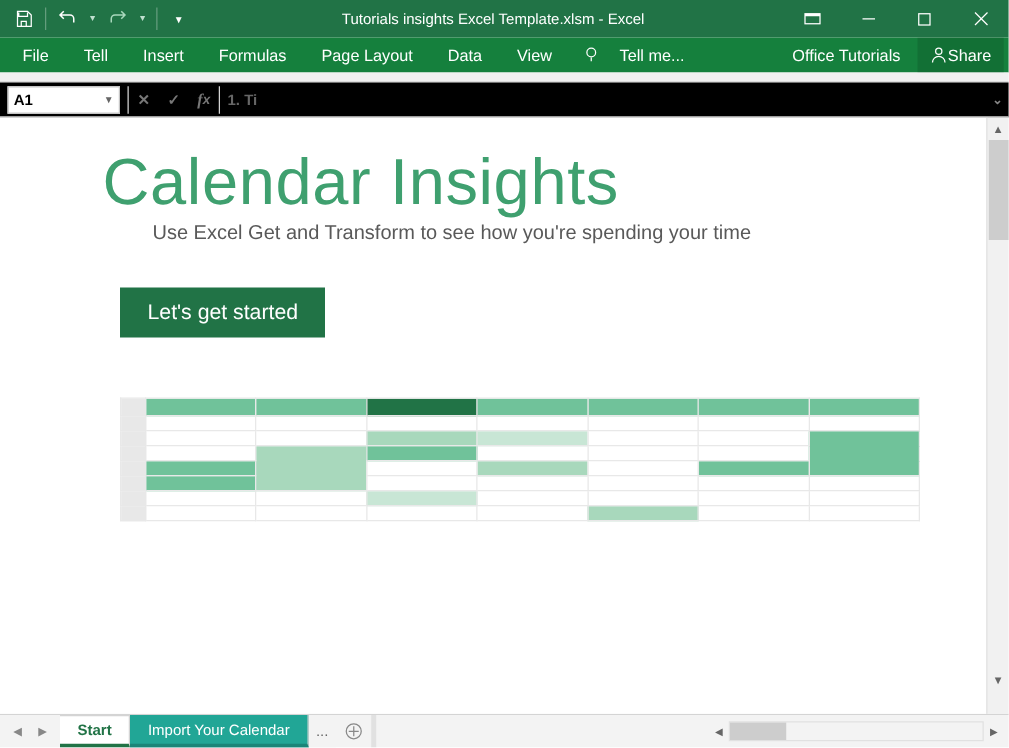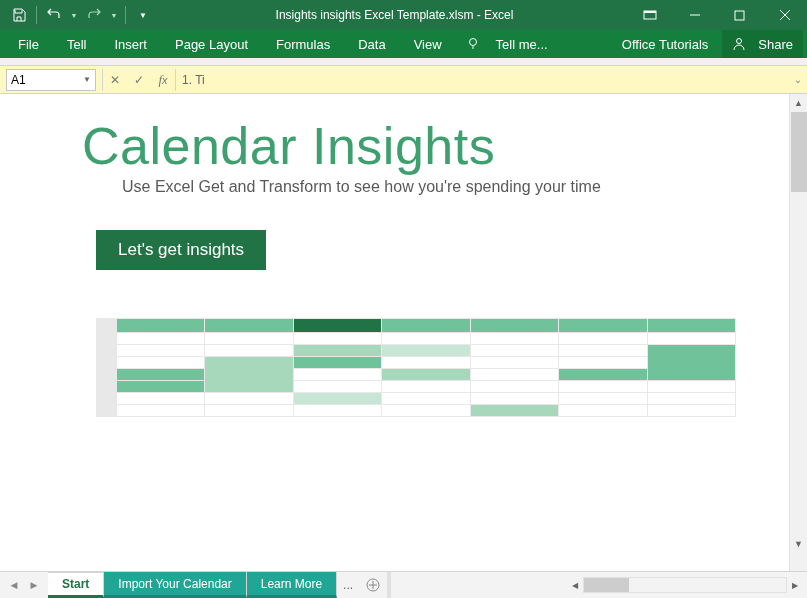--- a/index.html
+++ b/index.html
@@ -10,25 +10,25 @@
 .qat-icon { width: 22px; height: 22px; display: flex; align-items: center; justify-content: center; cursor: pointer; }
 .qat-sep { width: 1px; height: 18px; background: rgba(255,255,255,0.3); margin: 0 2px; }
 .title-text { flex: 1; text-align: center; font-size: 12px; }
 .win-controls { display: flex; gap: 0; }
 .win-btn { width: 45px; height: 30px; display: flex; align-items: center; justify-content: center; cursor: pointer; }
 
 .ribbon-tabs { height: 28px; background: #15803d; display: flex; align-items: center; color: #fff; font-size: 13px; padding: 0 4px; }
 .ribbon-tab { padding: 0 14px; height: 28px; display: flex; align-items: center; cursor: pointer; }
 .ribbon-spacer { flex: 1; }
 .tell-me { display: flex; align-items: center; gap: 16px; padding: 0 10px; cursor: pointer; }
-.share-btn { display: flex; align-items: center; gap: 12px; padding: 0 10px; cursor: pointer; background: rgba(0,0,0,0.12); height: 28px; }
+.share-btn { display: flex; align-items: center; gap: 0; padding: 0 10px; cursor: pointer; background: rgba(0,0,0,0.12); height: 28px; }
 
 .ribbon-strip { height: 8px; background: #f1f1f1; border-bottom: 1px solid #d4d4d4; }
 
-.formula-bar { height: 28px; background: #fef9c3; border-bottom: 1px solid #d4d4d4; display: flex; align-items: center; font-size: 12px; }
+.formula-bar { height: 28px; background: #000000; border-bottom: 1px solid #d4d4d4; display: flex; align-items: center; font-size: 12px; font-weight: bold; }
 .name-box { width: 90px; height: 22px; border: 1px solid #c6c6c6; margin: 0 6px; display: flex; align-items: center; justify-content: space-between; padding: 0 4px; background: #fff; }
 .name-box-dd { font-size: 8px; color: #666; }
 .fb-sep { width: 1px; height: 22px; background: #d4d4d4; }
 .fb-btn { width: 24px; height: 22px; display: flex; align-items: center; justify-content: center; color: #777; cursor: pointer; font-size: 12px; }
 .fx-btn { font-style: italic; font-family: "Times New Roman", serif; font-size: 13px; }
 .formula-input { flex: 1; padding: 0 6px; color: #666; }
 .fb-expand { width: 18px; display: flex; align-items: center; justify-content: center; color: #888; font-size: 10px; cursor: pointer; }
 
 .content-area { position: relative; height: 477px; display: flex; }
 .sheet-view { flex: 1; background: #fff; overflow: hidden; position: relative; padding: 22px 60px 0 82px; }
@@ -84,21 +84,21 @@
     <div class="qat-icon" style="width:10px;font-size:7px;color:#bfe0cf;">▼</div>
     <div class="qat-icon">
       <svg width="14" height="14" viewBox="0 0 14 14">
           <path d="M10 7 L13 4 L10 1 M13 4 H5 a3 3 0 0 0 -3 3 v3" fill="none" stroke="#a8d8bc" stroke-width="1.2"></path>
         </svg>
     </div>
     <div class="qat-icon" style="width:10px;font-size:7px;color:#bfe0cf;">▼</div>
     <div class="qat-sep"></div>
     <div class="qat-icon" style="font-size:8px;">▼</div>
   </div>
-  <div class="title-text">Insights insights Excel Template.xlsm - Excel</div>
+  <div class="title-text">Tutorials insights Excel Template.xlsm - Excel</div>
   <div class="win-controls">
     <div class="win-btn">
       <svg width="14" height="10" viewBox="0 0 14 10">
           <rect x="1" y="1" width="12" height="8" fill="none" stroke="#fff"></rect>
           <rect x="1" y="1" width="12" height="2" fill="#fff"></rect>
         </svg>
     </div>
     <div class="win-btn">
       <svg width="12" height="12" viewBox="0 0 12 12">
           <line x1="1" y1="6" x2="11" y2="6" stroke="#fff" stroke-width="1"></line>
@@ -115,22 +115,22 @@
           <line x1="11" y1="1" x2="1" y2="11" stroke="#fff"></line>
         </svg>
     </div>
   </div>
 </div>
 
 <div class="ribbon-tabs">
   <div class="ribbon-tab">File</div>
   <div class="ribbon-tab">Tell</div>
   <div class="ribbon-tab">Insert</div>
+  <div class="ribbon-tab">Formulas</div>
   <div class="ribbon-tab">Page Layout</div>
-  <div class="ribbon-tab">Formulas</div>
   <div class="ribbon-tab">Data</div>
   <div class="ribbon-tab">View</div>
   <div class="tell-me">
     <svg width="14" height="14" viewBox="0 0 14 14">
         <circle cx="7" cy="5" r="3.5" fill="none" stroke="#fff"></circle>
         <line x1="7" y1="9" x2="7" y2="12" stroke="#fff"></line>
       </svg>
     <span>Tell me...</span>
   </div>
   <div class="ribbon-spacer"></div>
@@ -157,21 +157,21 @@
   <div class="fb-btn fx-btn">f<sub>x</sub></div>
   <div class="fb-sep"></div>
   <div class="formula-input">1. Ti</div>
   <div class="fb-expand">⌄</div>
 </div>
 
 <div class="content-area">
   <div class="sheet-view">
     <div class="big-title">Calendar Insights</div>
     <div class="subtitle">Use Excel Get and Transform to see how you're spending your time</div>
-    <div class="cta-btn">Let's get insights</div>
+    <div class="cta-btn">Let's get started</div>
 
     <div class="calendar-graphic">
       <table>
         <tbody>
             <tr class="h-row">
               <td class="stub"></td>
               <td class="med"></td>
               <td class="med"></td>
               <td class="dark"></td>
               <td class="med"></td>
@@ -259,23 +259,20 @@
 <div class="sheet-tab-bar">
   <div class="tab-nav">
     <div class="tab-nav-btn">◀</div>
     <div class="tab-nav-btn">▶</div>
   </div>
   <div class="sheet-tab active">
       <span>Start</span>
     </div>
   <div class="sheet-tab inactive">
       <span>Import Your Calendar</span>
-    </div>
-  <div class="sheet-tab inactive">
-      <span>Learn More</span>
     </div>
   <div class="tab-overflow">...</div>
   <div class="new-sheet">
     <svg width="14" height="14" viewBox="0 0 14 14">
         <circle cx="7" cy="7" r="6" fill="none" stroke="#888"></circle>
         <line x1="7" y1="3" x2="7" y2="11" stroke="#888"></line>
         <line x1="3" y1="7" x2="11" y2="7" stroke="#888"></line>
       </svg>
   </div>
   <div class="tab-gap" style="border-left:4px solid #e1e1e1;"></div>

